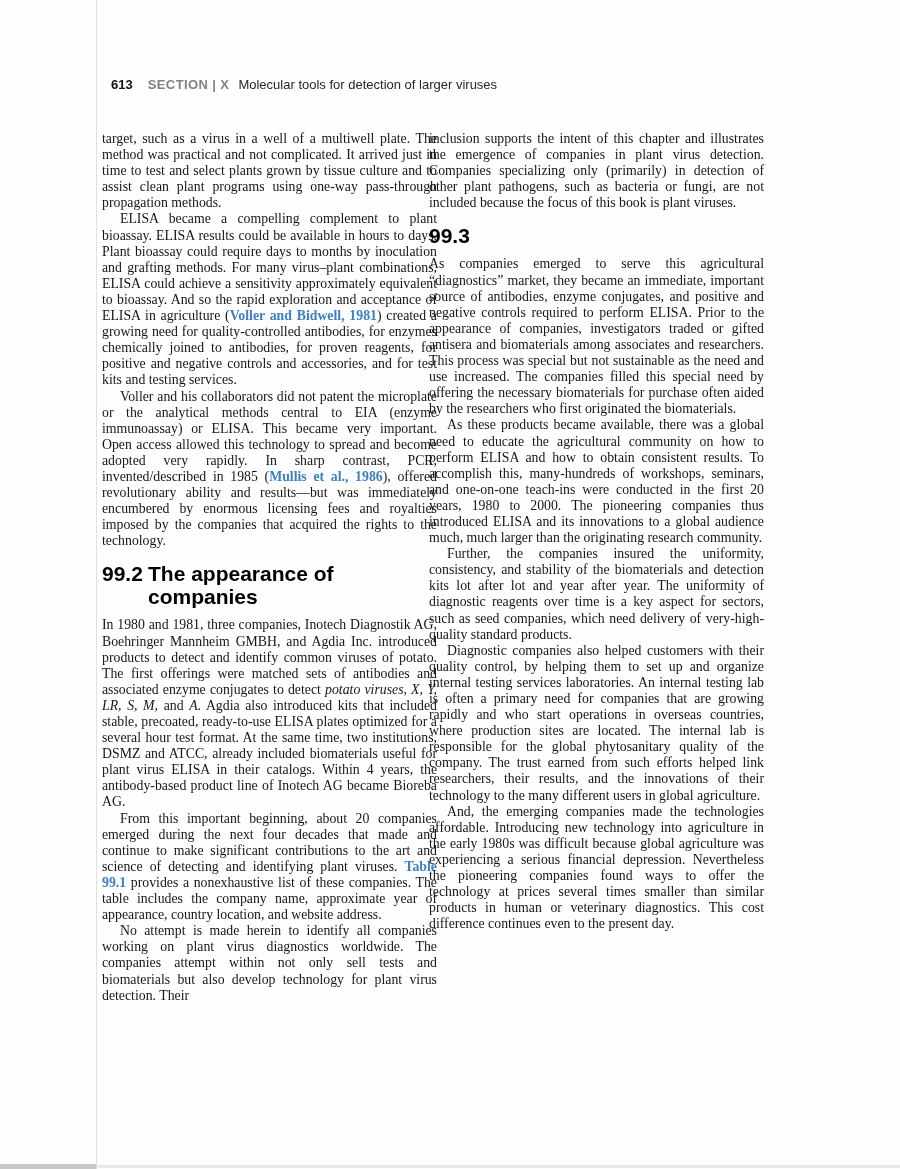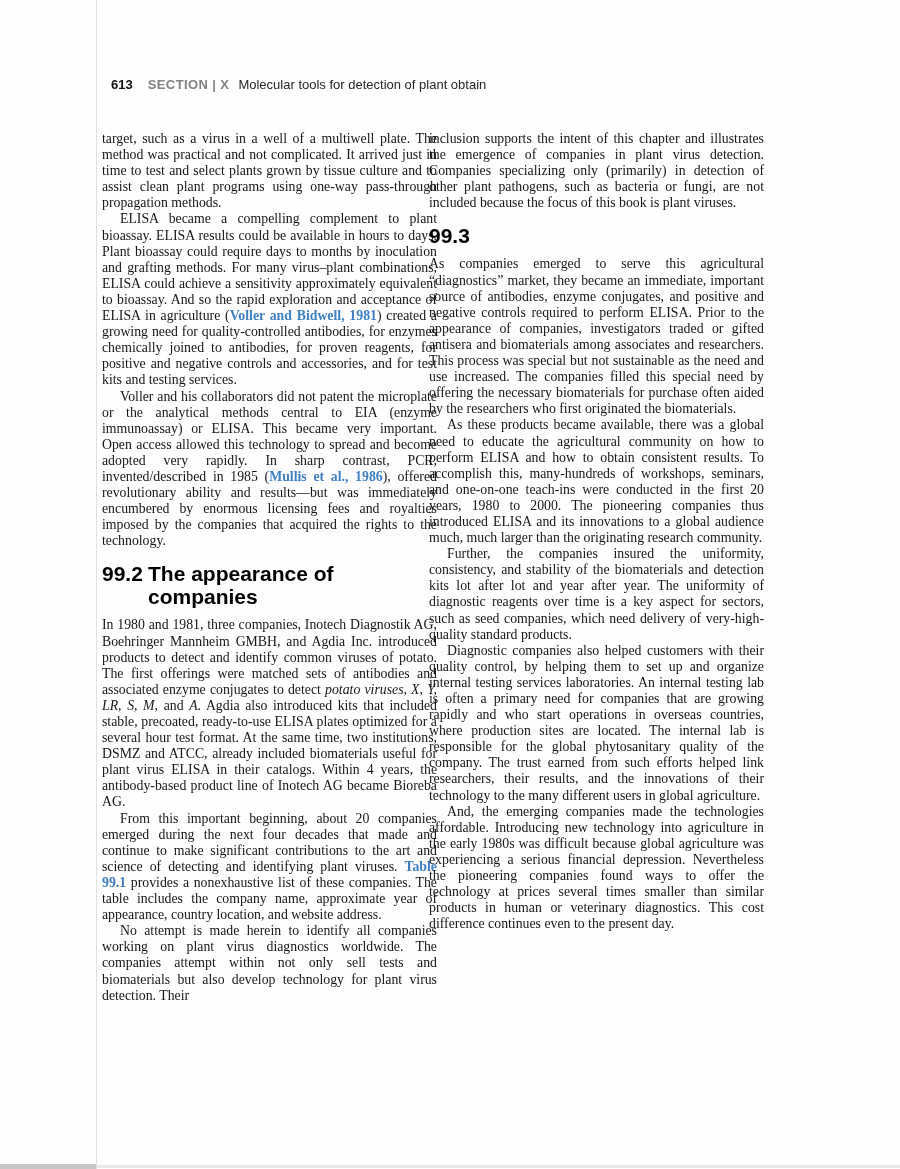--- a/index.html
+++ b/index.html
@@ -42,21 +42,21 @@
 </style>
 </head>
 <body>
 
 <div class="page">
   <div class="spine"></div>
   <div class="edge-left"></div>
   <div class="edge-right"></div>
 
   <div class="running-head">
-    <span class="page-num">613</span><span class="sec-label">SECTION | X</span><span class="chap-title">Molecular tools for detection of plant obtain</span>
+    <span class="page-num">613</span><span class="sec-label">SECTION | X</span><span class="chap-title">Molecular tools for detection of larger viruses</span>
   </div>
 
   <div class="col col-left">
       <p>target, such as a virus in a well of a multiwell plate. The method was practical and not complicated. It arrived just in time to test and select plants grown by tissue culture and to assist clean plant programs using one-way pass-through propagation methods.</p>
       <p class="indent">ELISA became a compelling complement to plant bioassay. ELISA results could be available in hours to days. Plant bioassay could require days to months by inoculation and grafting methods. For many virus–plant combinations, ELISA could achieve a sensitivity approximately equivalent to bioassay. And so the rapid exploration and acceptance of ELISA in agriculture (<span class="cite">Voller and Bidwell, 1981</span>) created a growing need for quality-controlled antibodies, for enzymes chemically joined to antibodies, for proven reagents, for positive and negative controls and accessories, and for test kits and testing services.</p>
       <p class="indent">Voller and his collaborators did not patent the microplate or the analytical methods central to EIA (enzyme immunoassay) or ELISA. This became very important. Open access allowed this technology to spread and become adopted very rapidly. In sharp contrast, PCR, invented/described in 1985 (<span class="cite">Mullis et al., 1986</span>), offered revolutionary ability and results—but was immediately encumbered by enormous licensing fees and royalties imposed by the companies that acquired the rights to the technology.</p>
       <div class="heading">
         <span class="h-num">99.2</span>
         <span class="h-title">The appearance of companies</span>
       </div>

